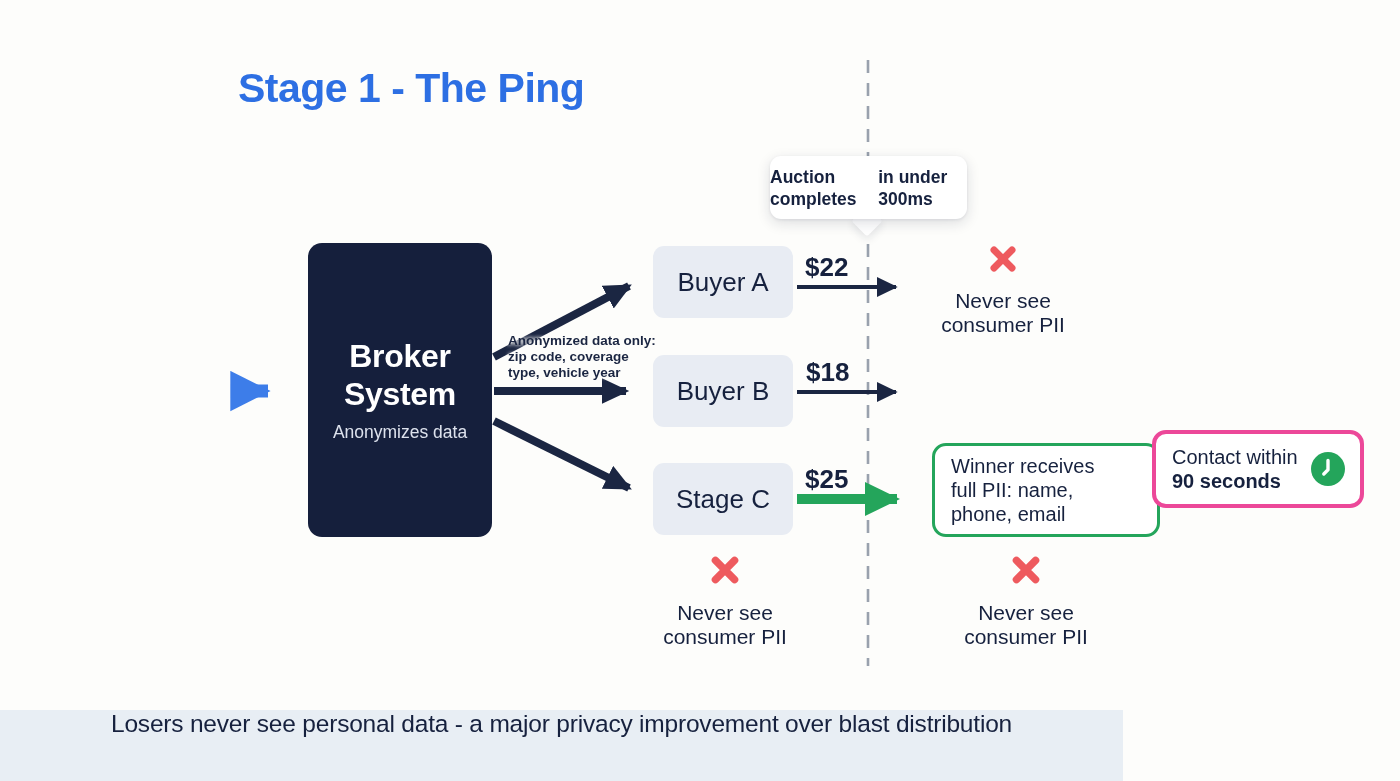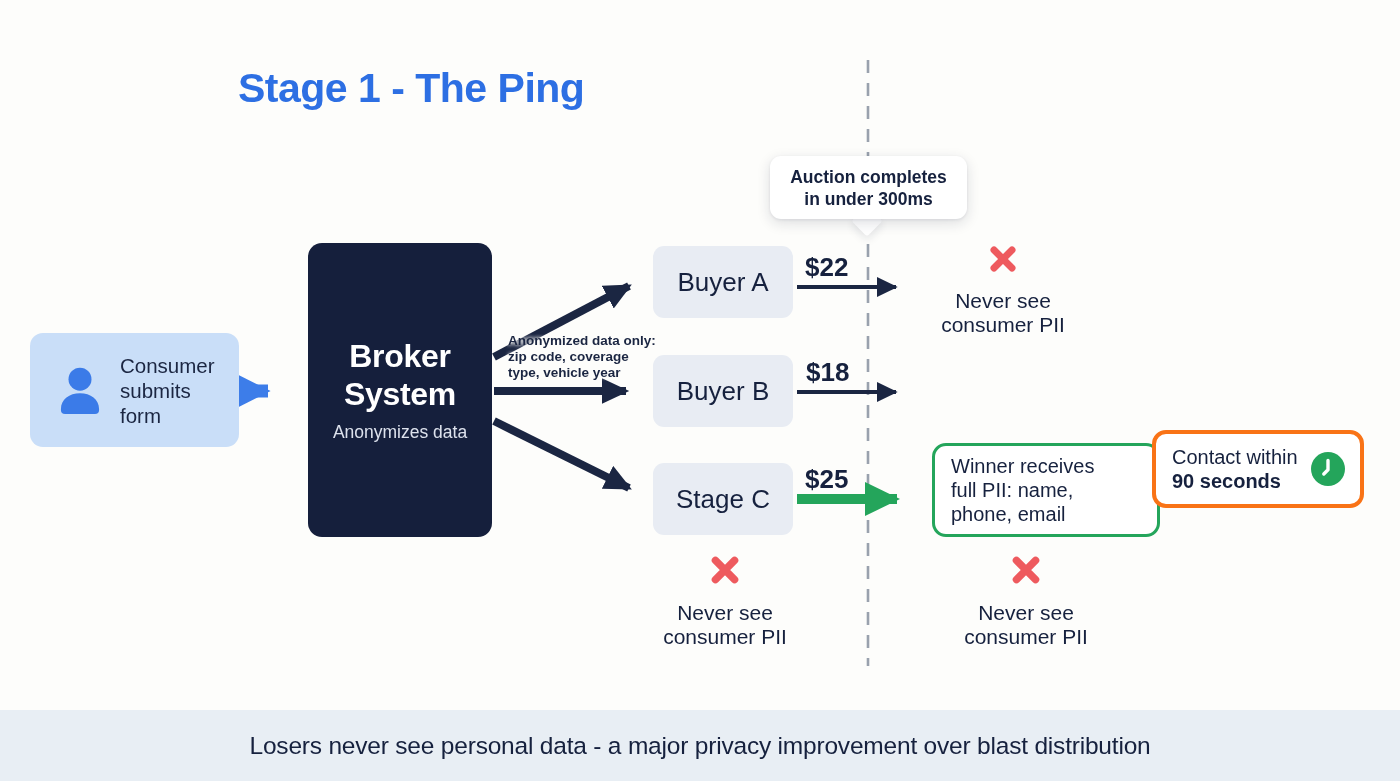--- a/index.html
+++ b/index.html
@@ -17,21 +17,21 @@
   .stage2 { left:948px; top:65px; color:#22A45C; }
 
   
   svg.layer { position:absolute; left:0; top:0; }
 
   
   .tooltip {
     left:770px; top:156px; width:197px; height:63px;
     background:#ffffff; border-radius:11px;
     box-shadow:0 4px 14px rgba(20,30,60,0.14), 0 1px 3px rgba(20,30,60,0.08);
-    display:flex; flex-direction:column; justify-content:center; align-items:center;
+    display:flex; flex-direction:row; justify-content:center; align-items:center;
     color:#16213E; font-size:17.5px; font-weight:600; line-height:22px; z-index:5;
   }
   .tooltip-pointer {
     left:856px; top:210px; width:22px; height:22px; background:#ffffff;
     transform:rotate(45deg); border-radius:3px; z-index:4;
     box-shadow:3px 3px 8px rgba(20,30,60,0.10);
   }
 
   
   .consumer-box {
@@ -91,30 +91,30 @@
     left:932px; top:443px; width:228px; height:94px;
     background:#ffffff; border:3px solid #24A55B; border-radius:14px;
     display:flex; flex-direction:column; justify-content:center;
     padding-left:16px; color:#16213E; font-size:20px; line-height:24px;
   }
   .winner-box .bold { font-weight:400; }
 
   
   .contact-box {
     left:1152px; top:430px; width:212px; height:78px;
-    background:#ffffff; border:4px solid #f97316; border-radius:14px;
+    background:#ffffff; border:4px solid #ec4899; border-radius:14px;
     display:flex; align-items:center; justify-content:space-between;
     padding:0 14px 0 16px; color:#16213E; font-size:20px; line-height:24px;
   }
   .contact-box .bold { font-weight:700; }
 
   
   .banner {
-    left:0; top:710px; width:1400px; height:71px;
-    background:#E8EEF4; display:flex; align-items:center; justify-content:center;
+    left:0; top:710px; width:1123px; height:71px;
+    background:#E8EEF4; display:flex; justify-content:center;
     color:#16213E; font-size:24.5px; font-weight:500; letter-spacing:-0.2px;
   }
 </style>
 </head>
 <body>
 
 <div class="canvas">
 
   <svg class="layer" width="1400" height="781" viewBox="0 0 1400 781">
     <defs>
@@ -146,29 +146,20 @@
   </svg>
 
   <div class="abs stage-title stage1">Stage 1 - The Ping</div>
 
   <div class="abs tooltip-pointer"></div>
   <div class="abs tooltip">
     <span>Auction completes</span>
     <span>in under 300ms</span>
   </div>
 
-  <div class="abs consumer-box">
-    <span style="display:inline-flex;">
-      <svg width="52" height="52" viewBox="0 0 24 24" fill="#3B7BE8">
-        <circle cx="12" cy="7" r="5.3"></circle>
-        <path d="M3.2 20.8 c0-4.6 3.9-7.3 8.8-7.3 s8.8 2.7 8.8 7.3 v0.4 a1.9 1.9 0 0 1 -1.9 1.9 H5.1 a1.9 1.9 0 0 1 -1.9 -1.9 z"></path>
-      </svg>
-    </span>
-    <span class="consumer-label">Consumer submits form</span>
-  </div>
 
   <div class="abs broker-box">
     <div class="broker-title">
       <div>Broker</div>
       <div>System</div>
     </div>
     <div class="broker-sub">Anonymizes data</div>
   </div>
 
   <div class="abs anon-note">

